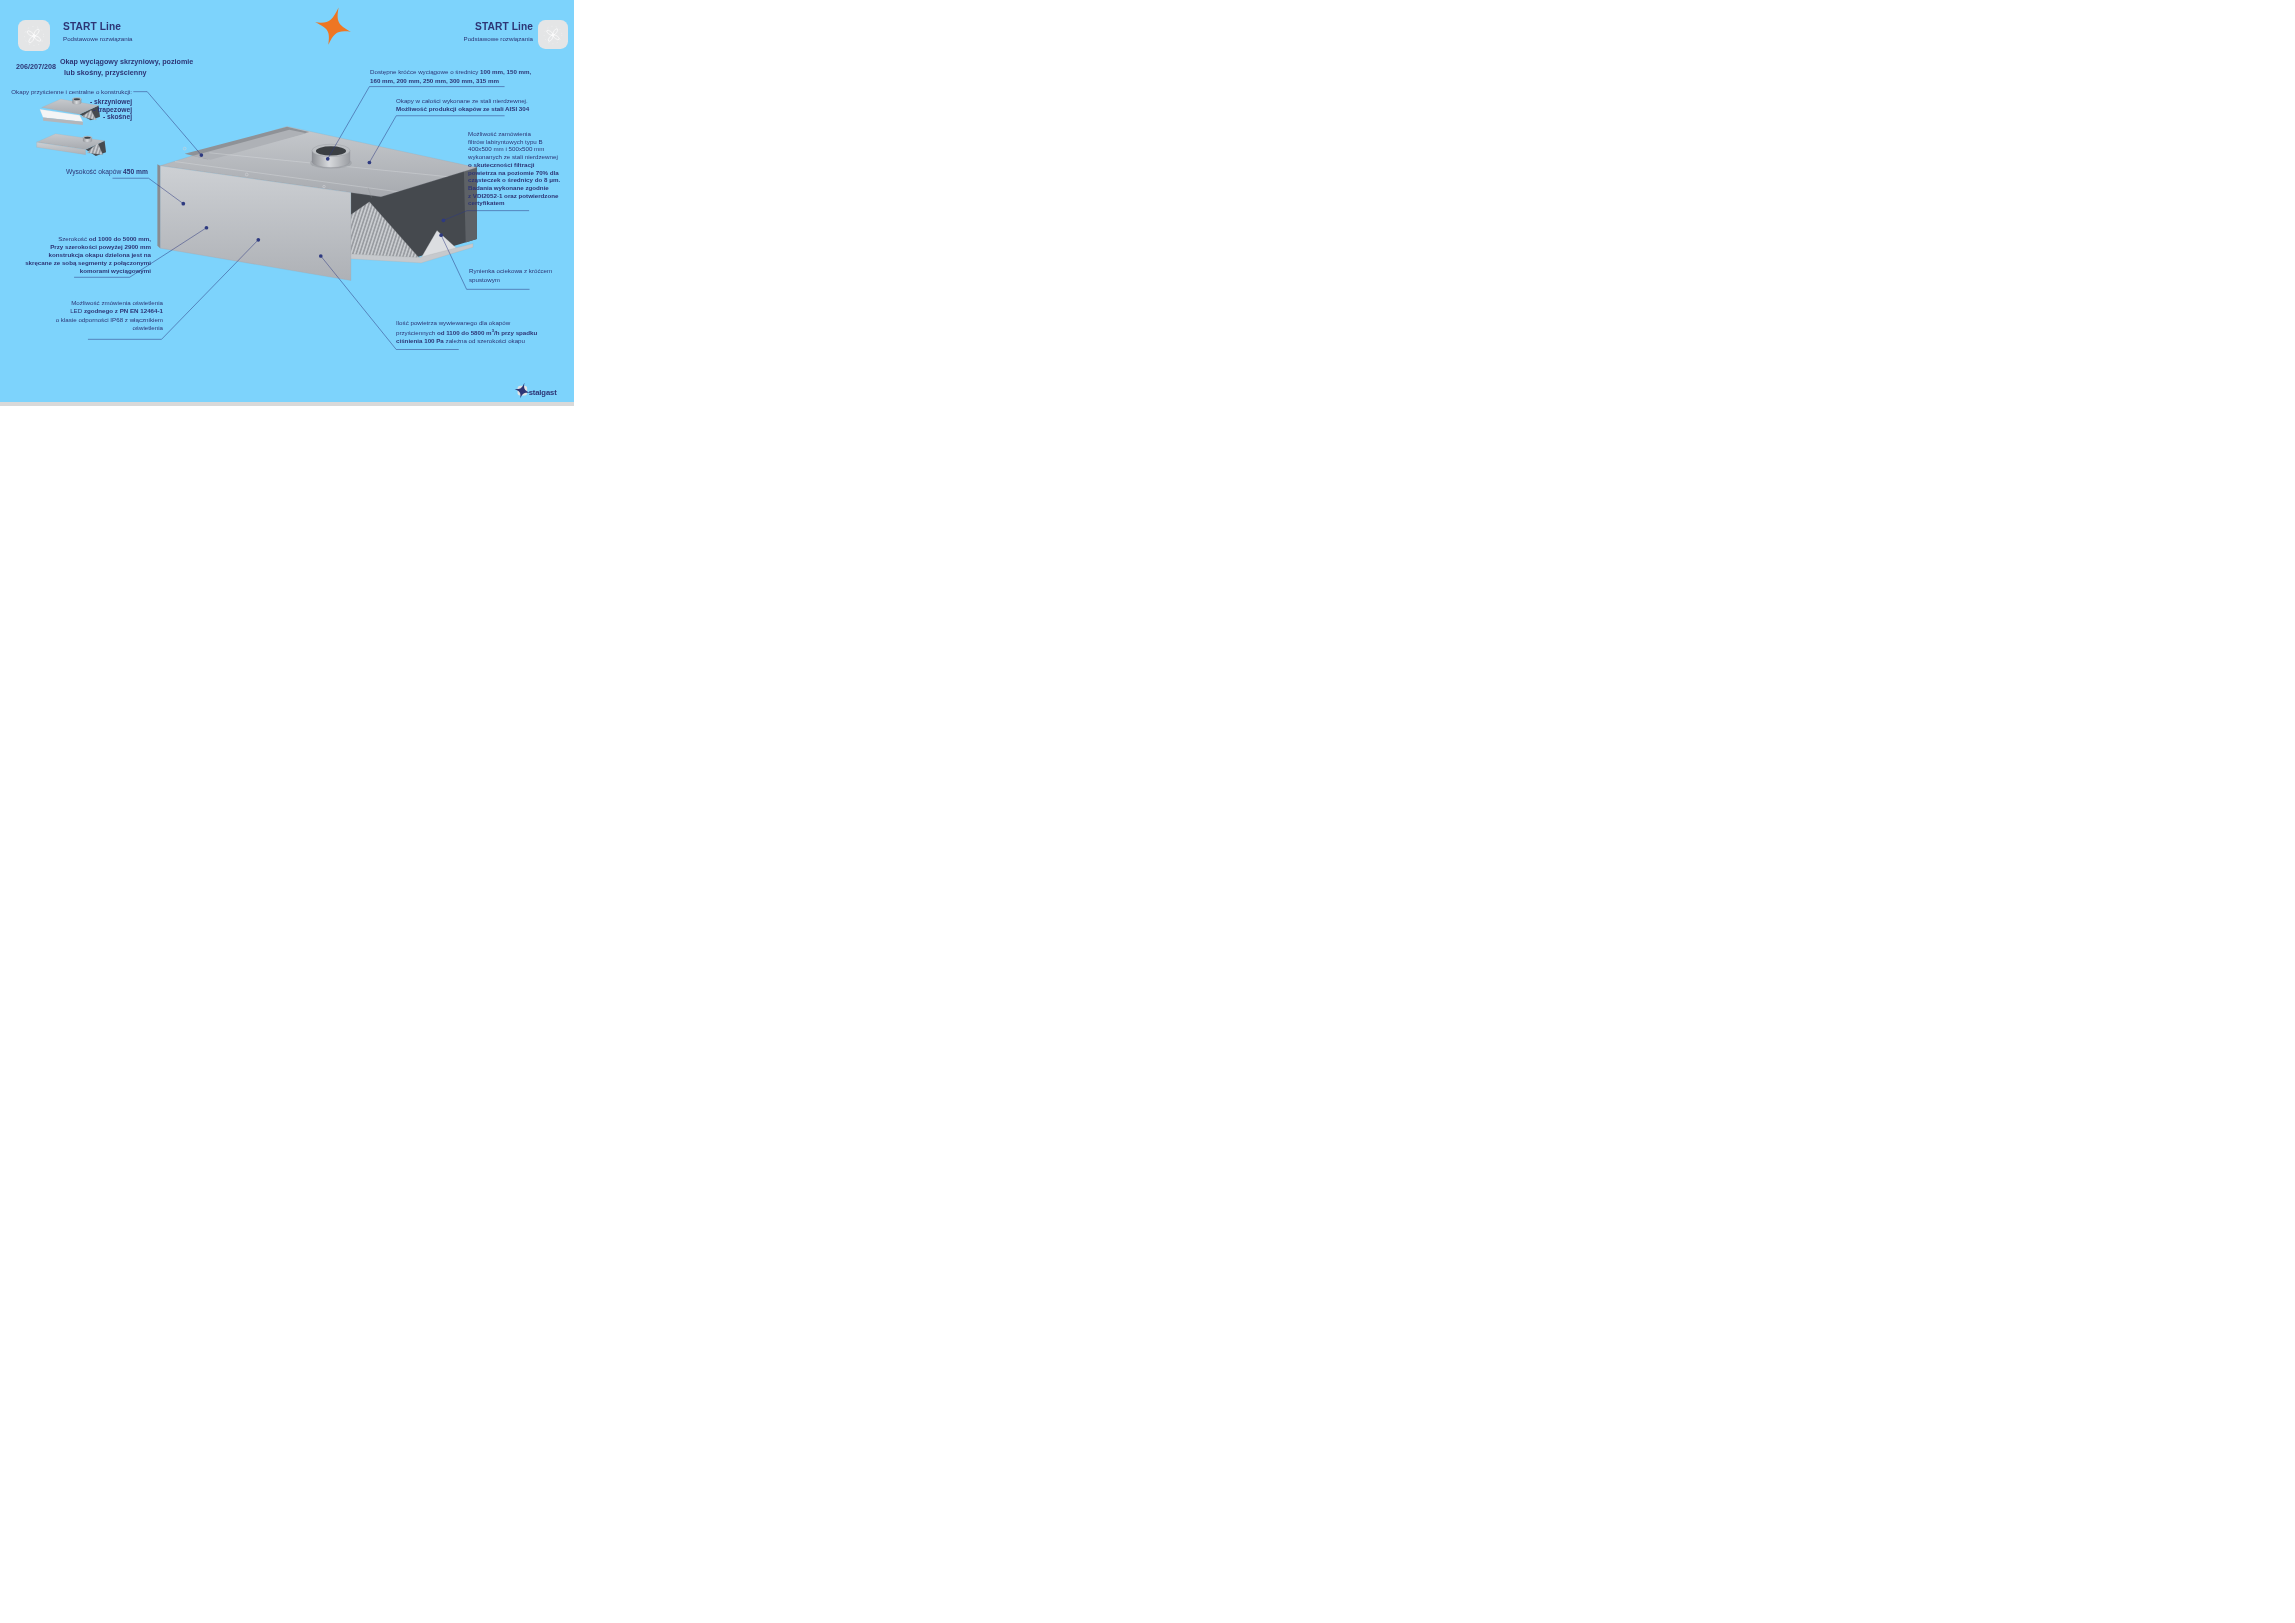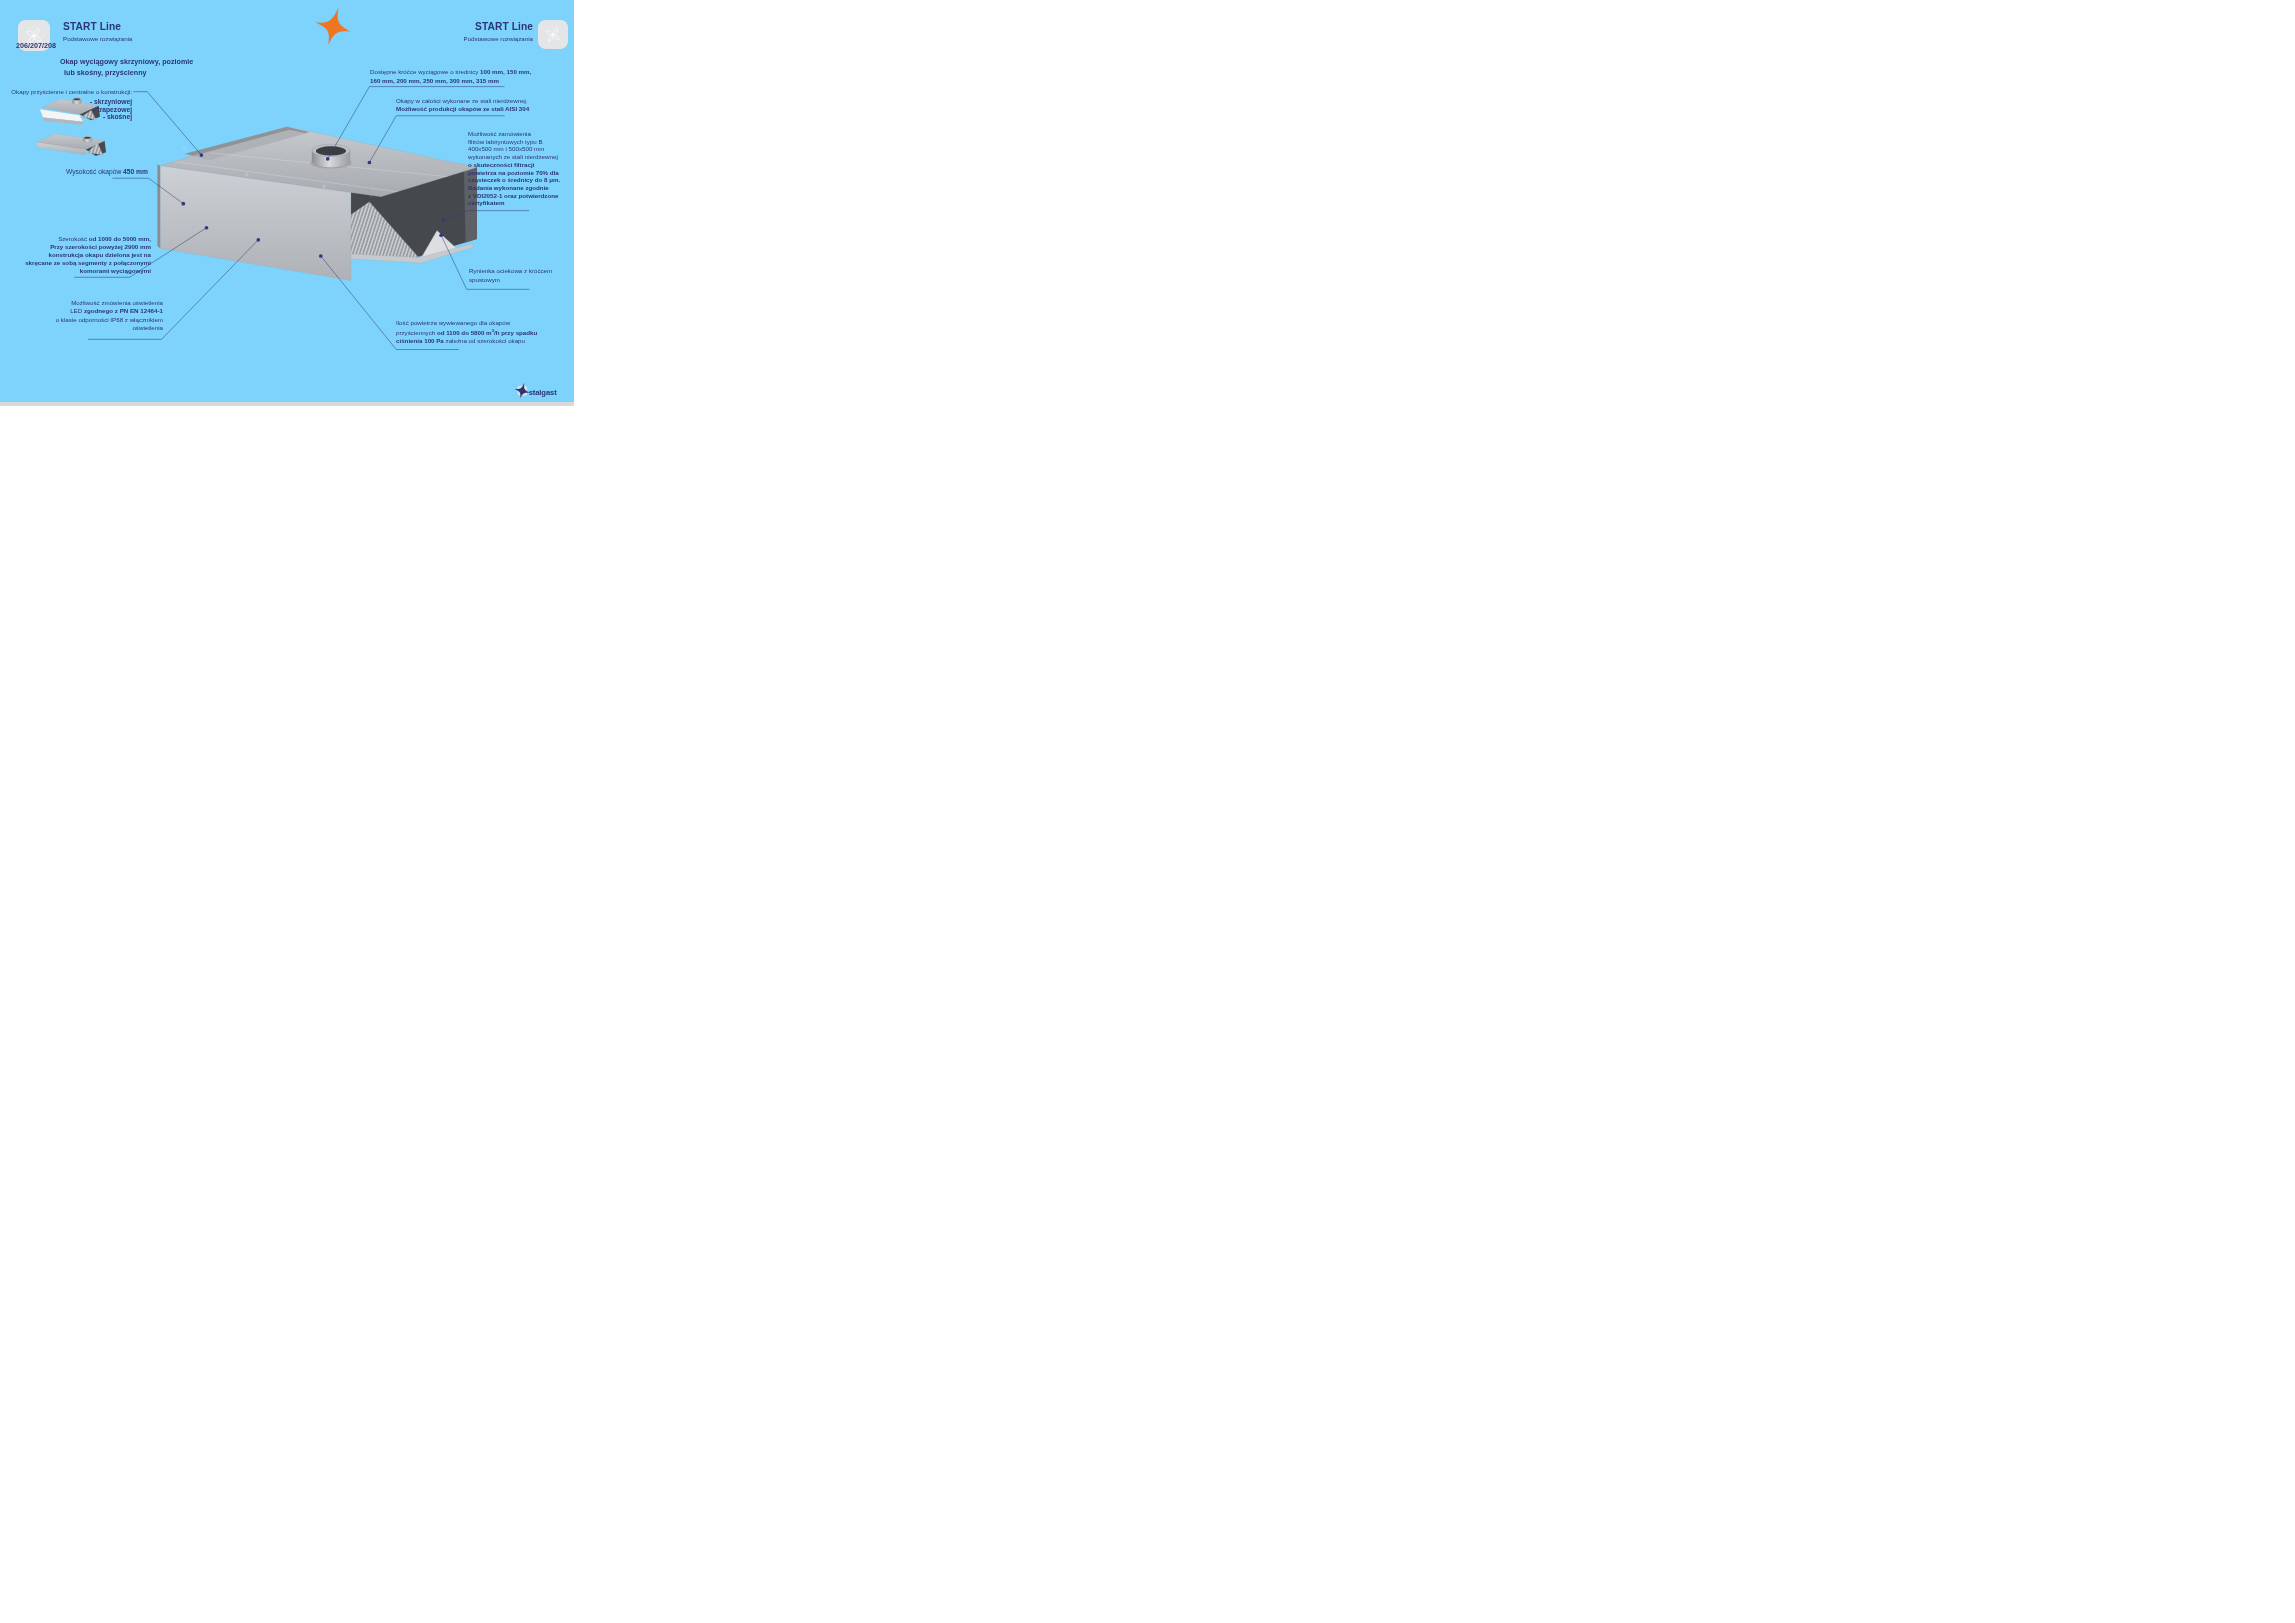--- a/index.html
+++ b/index.html
@@ -13,21 +13,21 @@
             display:flex;align-items:center;justify-content:center;}
   .logo-left{left:17.6px;top:20.4px;}
   .logo-right{left:538px;top:20.4px;width:30px;height:29px;}
   .hdr-text-left{position:absolute;left:63px;top:21px;}
   .hdr-text-right{position:absolute;right:41px;top:21px;text-align:right;}
   .hdr-title{font-size:10.2px;font-weight:bold;letter-spacing:0.1px;}
   .hdr-sub{font-size:6.2px;margin-top:2.8px;}
   .sparkle{position:absolute;left:310px;top:3.7px;}
 
   
-  .prod-code{position:absolute;left:16px;top:41px;font-size:7.2px;font-weight:bold;}
+  .prod-code{position:absolute;left:16px;top:62px;font-size:7.2px;font-weight:bold;}
   .prod-l1{position:absolute;left:60px;top:57px;font-size:7.2px;font-weight:bold;}
   .prod-l2{position:absolute;left:64px;top:68px;font-size:7.2px;font-weight:bold;}
 
   
   .ann{position:absolute;font-size:6.2px;line-height:7.9px;}
   .construction{right:442px;top:88px;text-align:right;}
   .construction .intro{font-size:6.2px;margin-bottom:2.3px;}
   .construction .item{font-size:6.7px;font-weight:bold;line-height:7.6px;}
   .height-note{right:426px;top:168px;font-size:6.7px;}
   .width-note{right:423px;top:235px;text-align:right;font-size:6.2px;line-height:8px;font-weight:bold;}

